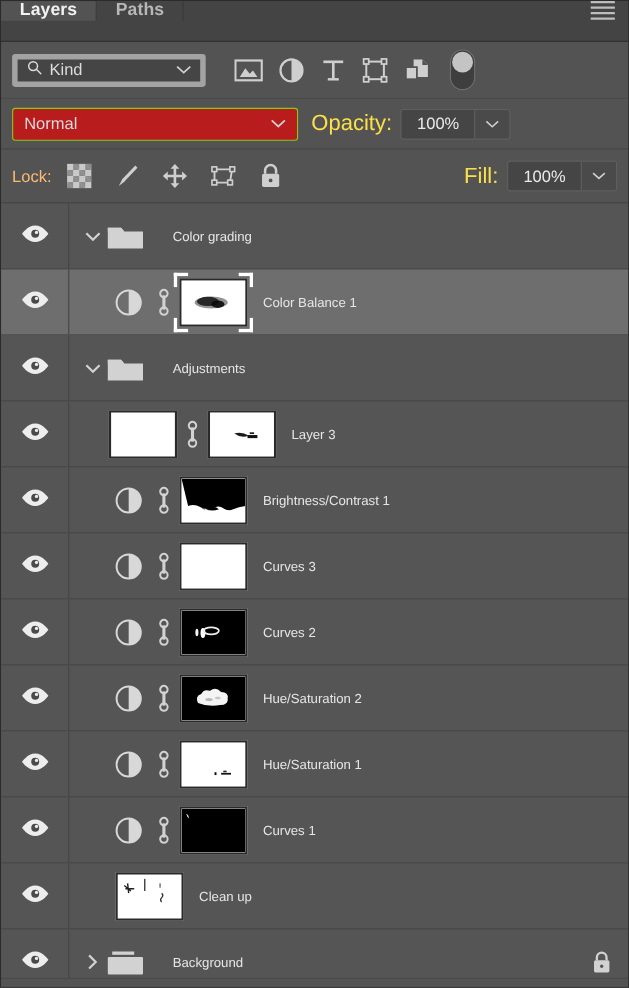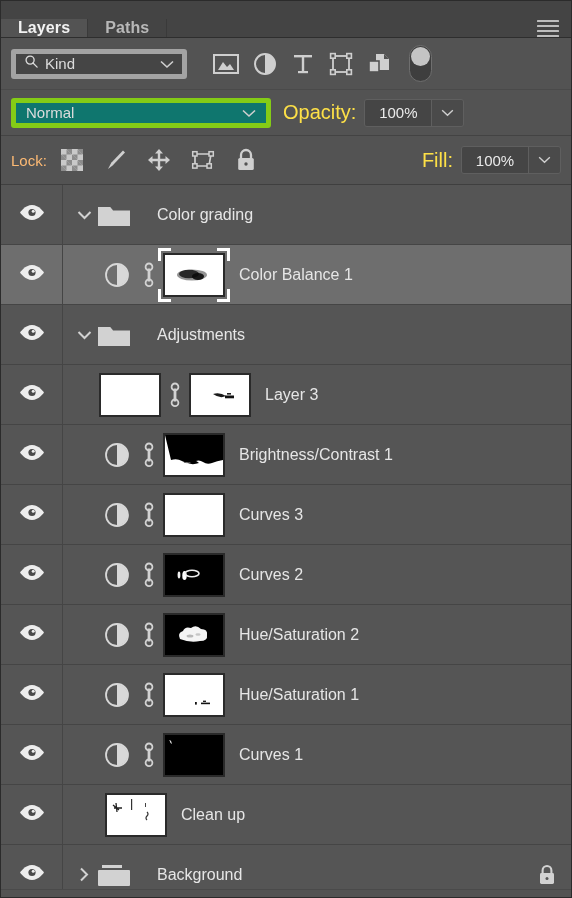--- a/index.html
+++ b/index.html
@@ -14,21 +14,21 @@
     background: #535353;
     display: flex; flex-direction: column;
     border: 1px solid #2b2b2b;
     position: relative;
   }
 
   
   .tabbar {
     height: 37px; min-height: 37px;
     background: #444444;
-    display: flex; align-items: flex-end;
+    display: flex; align-items: flex-start;
     position: relative;
     border-bottom: 1px solid #2e2e2e;
   }
   .tab {
     display: flex; align-items: center;
     padding: 0 17px;
     font-size: 16px; font-weight: bold;
     color: #b8b8b8;
     letter-spacing: .1px;
     border-right: 1px solid #3a3a3a;
@@ -80,22 +80,22 @@
   
   .blendrow {
     height: 46px; min-height: 46px;
     background: #535353;
     display: flex; align-items: center;
     padding: 0 10px;
     border-bottom: 1px solid #434343;
   }
   .blend-select {
     width: 260px; height: 30px;
-    background: #0f766e;
-    border: 5px solid #84cc16; border-radius: 3px;
+    background: #b91c1c;
+    border: 1px solid #84cc16; border-radius: 3px;
     display: flex; align-items: center; padding: 0 10px;
     color: #dcdcdc; font-size: 15px;
   }
   .blend-select .kind-chev { margin-left: auto; }
   .field-label { color: #fde047; font-size: 20px; margin-left: 12px; }
   .numfield {
     margin-left: 8px; height: 28px; display: flex;
     border: 1px solid #5f5f5f; border-radius: 3px; overflow: hidden; text-align: center;
   }
   .numfield .val {
@@ -160,21 +160,21 @@
     position: absolute; left: -5px; top: -5px; right: -5px; bottom: -5px;
     pointer-events: none;
   }
   .thumb-sel-wrap .brackets i {
     position: absolute; width: 13px; height: 13px; border: 3px solid #ffffff;
   }
   .brackets i.tl { left: 0; top: 0; border-right: none; border-bottom: none; }
   .brackets i.tr { right: 0; top: 0; border-left: none; border-bottom: none; }
   .brackets i.bl { left: 0; bottom: 0; border-right: none; border-top: none; }
   .brackets i.br { right: 0; bottom: 0; border-left: none; border-top: none; }
-  .rowlabel { margin-left: 14px; color: #e6e6e6; font-size: 16px; white-space: nowrap; }
+  .rowlabel { margin-left: 14px; color: #e6e6e6; font-size: 12px; white-space: nowrap; }
   .lock-right { margin-left: auto; margin-right: 14px; display: flex; align-items: center; }
 
   .checker-thumb {
     width: 100%; height: 100%;
     background-color: #ffffff;
     background-image:
       linear-gradient(45deg, #cfcfcf 25%, transparent 25%, transparent 75%, #cfcfcf 75%),
       linear-gradient(45deg, #cfcfcf 25%, transparent 25%, transparent 75%, #cfcfcf 75%);
     background-size: 8px 8px; background-position: 0 0, 4px 4px;
   }

